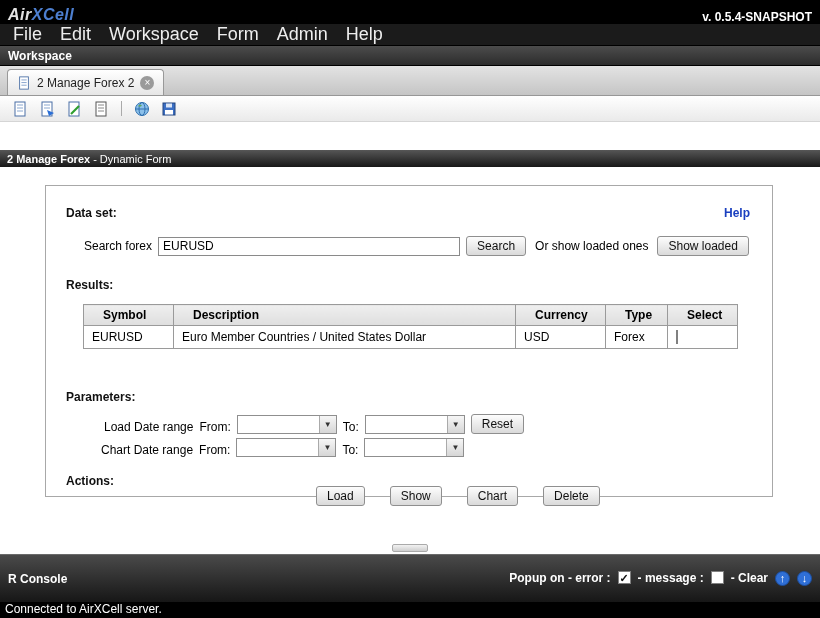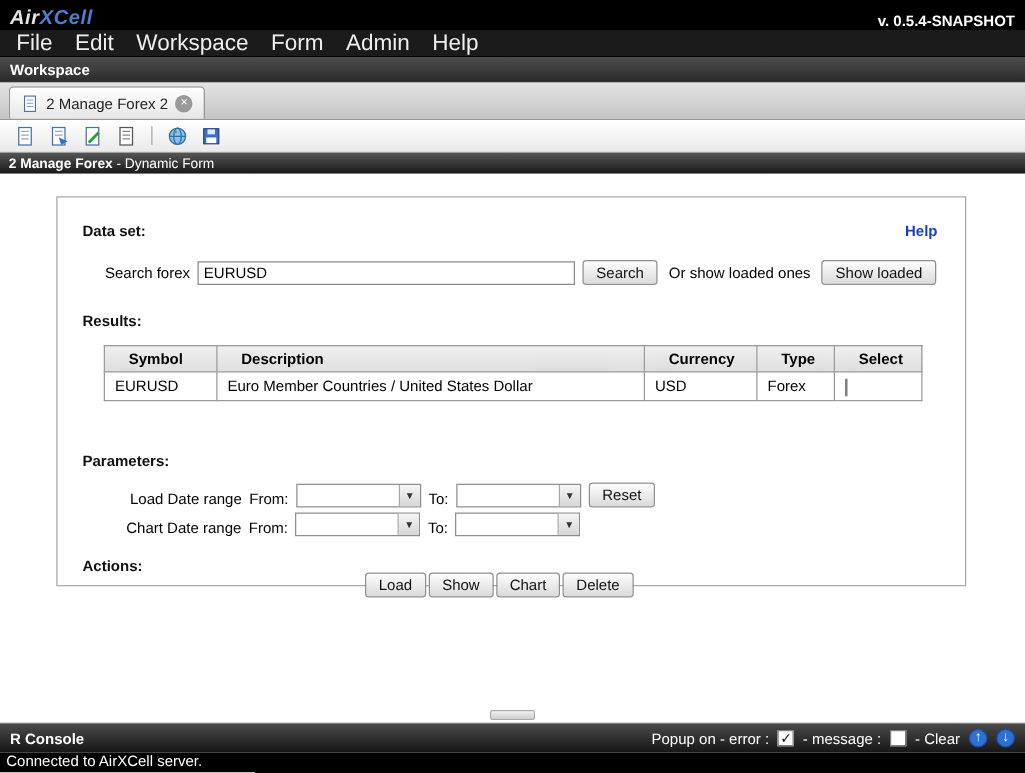--- a/index.html
+++ b/index.html
@@ -32,21 +32,21 @@
          gap:6px; padding:0 9px; font-size:12px; color:#222; }
   .tab-close { width:14px; height:14px; border-radius:50%; background:#9a9a9a; color:#fff;
                font-size:10px; line-height:14px; text-align:center; cursor:pointer; }
   
   .toolbar { flex:0 0 26px; background:linear-gradient(#ffffff,#eaeaea); display:flex;
              align-items:center; gap:9px; padding:0 11px; border-bottom:1px solid #d5d5d5; }
   .tool-btn { width:18px; height:18px; display:flex; align-items:center; justify-content:center; }
   .tool-sep { width:1px; height:15px; background:#aaa; margin:0 2px; }
   
   .formheader { flex:0 0 17px; background:linear-gradient(#565656,#181818); color:#fff;
-                font-size:11px; display:flex; align-items:center; padding:0 7px; }
+                font-size:11px; display:flex; align-items:center; padding:0 7px;margin-top:28px; }
   .formheader b { margin-right:3px; }
   
   .content { flex:1 1 auto; position:relative; background:#fff; }
   .panel { position:absolute; left:45px; top:18px; width:728px; height:312px;
            border:1px solid #a8a8a8; font-size:12px; background:#fff; }
   .bold-label { font-weight:bold; font-size:12px; color:#111; }
   .dataset-label { position:absolute; left:20px; top:20px; }
   .help-link { position:absolute; right:22px; top:20px; color:#1a3fbf; font-weight:bold;
                font-size:12px; cursor:pointer; }
   .search-row { position:absolute; left:38px; top:50px; display:flex; align-items:center; gap:6px; }
@@ -69,30 +69,30 @@
   .params-label { position:absolute; left:20px; top:204px; }
   .date-row { position:absolute; display:flex; align-items:flex-end; gap:6px; font-size:12px; }
   .date-row-1 { left:58px; top:228px; }
   .date-row-2 { left:55px; top:252px; }
   .combo { width:100px; height:19px; border:1px solid #8f8f8f; background:#fff; display:flex;
            cursor:pointer; }
   .combo-field { flex:1; }
   .combo-btn { width:17px; background:linear-gradient(#f6f6f6,#d6d6d6); border-left:1px solid #aaa;
                font-size:8px; color:#333; display:flex; align-items:center; justify-content:center; }
   .actions-label { position:absolute; left:20px; top:288px; }
-  .actions-row { position:absolute; left:246px; top:300px; display:flex; gap:2px; }
+  .actions-row { position:absolute; left:270px; top:300px; display:flex; gap:25px; }
   .splitter { position:absolute; bottom:2px; left:50%; transform:translateX(-50%);
               width:36px; height:8px; background:linear-gradient(#f2f2f2,#cfcfcf);
               border:1px solid #aaa; border-radius:2px; cursor:row-resize; }
   
   .consolebar { flex:0 0 20px; background:linear-gradient(#4a4a4a,#161616); color:#fff;
                 display:flex; align-items:center; justify-content:space-between;
-                padding:4px 8px; font-size:12px; border-top:1px solid #6a6a6a; }
+                padding:16px 8px; font-size:12px; border-top:1px solid #6a6a6a; }
   .console-title { font-weight:bold; }
-  .console-right { display:flex; align-items:center; gap:7px; }
+  .console-right { display:flex; align-items:flex-start; gap:7px;font-weight:bold; }
   .arrow-btn { width:15px; height:15px; border-radius:50%; background:#2f6fd6;
                border:1px solid #1c4e9e; color:#fff; display:flex; align-items:center;
                justify-content:center; font-size:11px; line-height:1; cursor:pointer; }
   
   .statusbar { flex:0 0 16px; background:#000; color:#fff; font-size:12px; display:flex;
                padding:0 5px; }
 </style>
 </head>
 <body>
 

